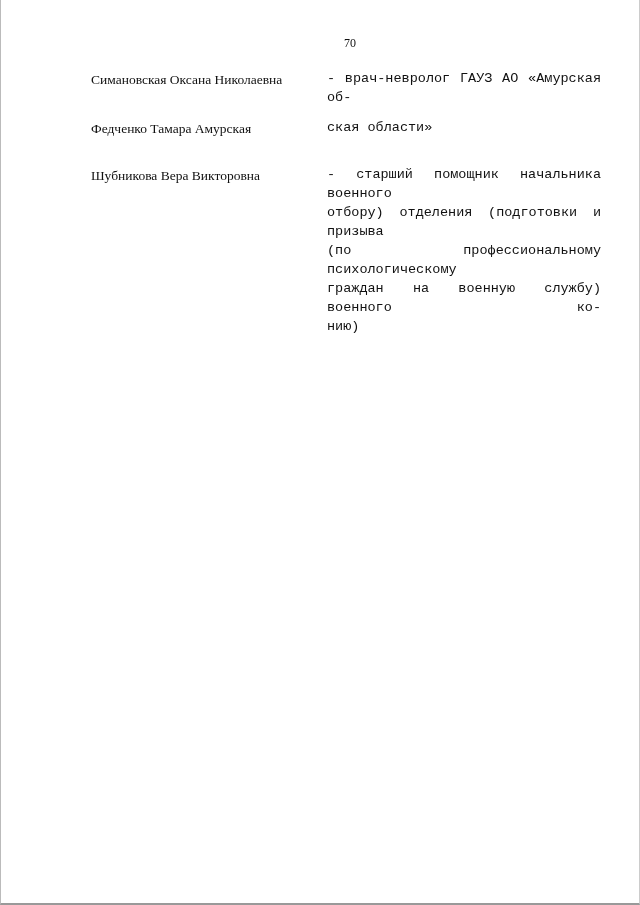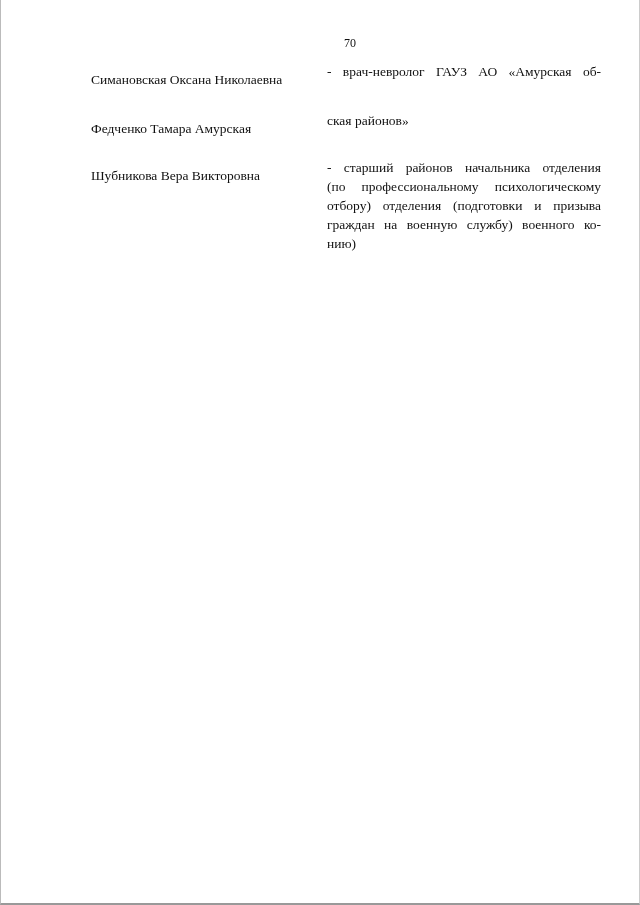--- a/index.html
+++ b/index.html
@@ -4,47 +4,47 @@
   <style>
     html, body { margin: 0; padding: 0; background: #ffffff; }
     body { width: 640px; height: 905px; position: relative; overflow: hidden;
       font-family: "Liberation Serif", serif; color: #111; }
     .page { position: absolute; left: 0; top: 0; width: 640px; height: 905px;
       border-left: 1px solid #bbb; border-right: 1px solid #ccc; border-bottom: 2px solid #999; box-sizing: border-box; }
     .page-number { position: absolute; top: 36px; left: 0; width: 640px; text-align: center;
       font-size: 12px; padding-left: 58px; box-sizing: border-box; }
     .entry { position: absolute; left: 90px; width: 510px; font-size: 13.5px; line-height: 19px; }
     .name { position: absolute; left: 0; top: 0; width: 220px; margin-top: 8px; }
-    .role { position: absolute; left: 236px; top: 0; width: 274px; text-align: justify; }
+    .role { position: absolute; left: 236px; top: 7px; width: 274px; text-align: justify; font-family: Liberation Mono, monospace; }
     .role span { display: block; text-align: justify; text-align-last: justify; }
     .role span.last { text-align-last: left; }
   </style>
 </head>
 <body>
 
 <div class="page">
   <div class="page-number">70</div>
 
   <div class="entry" style="top:62px;">
     <div class="name">Симановская Оксана Николаевна</div>
     <div class="role">
       <span>- врач-невролог ГАУЗ АО «Амурская об-</span>
     </div>
   </div>
 
   <div class="entry" style="top:111px;">
     <div class="name">Федченко Тамара Амурская</div>
     <div class="role">
-      <span class="last">ская районов»</span>
+      <span class="last">ская области»</span>
     </div>
   </div>
 
   <div class="entry" style="top:158px;">
     <div class="name">Шубникова Вера Викторовна</div>
     <div class="role">
-      <span>- старший районов начальника отделения</span>
+      <span>- старший помощник начальника военного</span>
+      <span>отбору) отделения (подготовки и призыва</span>
       <span>(по профессиональному психологическому</span>
-      <span>отбору) отделения (подготовки и призыва</span>
       <span>граждан на военную службу) военного ко-</span>
       <span class="last">нию)</span>
     </div>
   </div>
 </div>
 
 </body></html>

